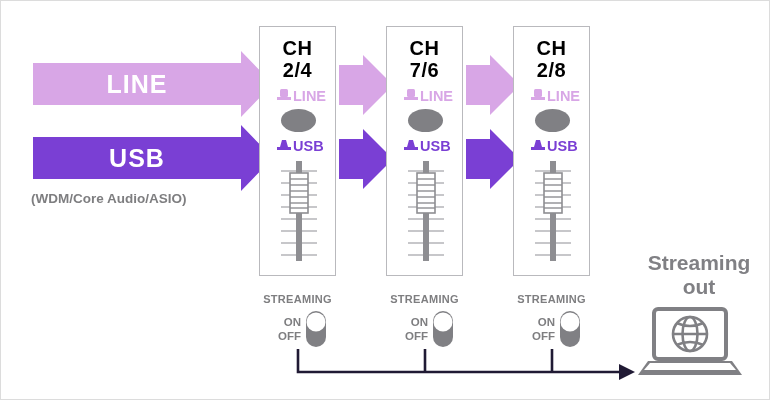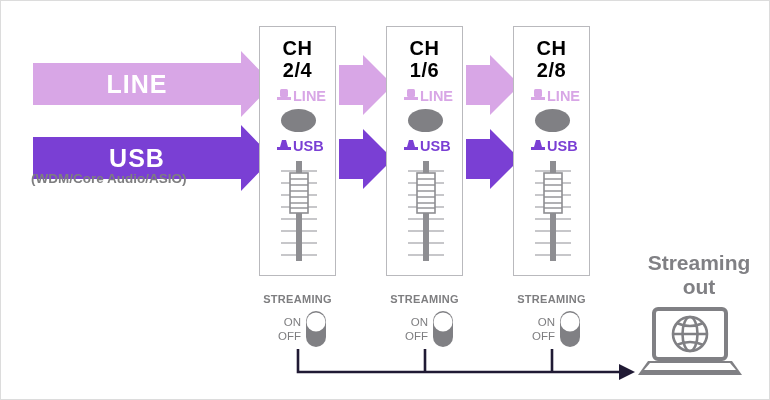--- a/index.html
+++ b/index.html
@@ -77,21 +77,21 @@
     width: 100%;
     text-align: center;
     color: #7e7e80;
     font-weight: bold;
     font-size: 11px;
     letter-spacing: .3px;
   }
   .onoff {
     position: absolute;
     color: #7e7e80;
-    font-weight: normal;
+    font-weight: bold;
     font-size: 11.5px;
     text-align: right;
     line-height: 1.25;
   }
 
   
   .stream-out-text {
     position: absolute;
     color: #808084;
     font-weight: bold;
@@ -114,21 +114,21 @@
 
     <polygon points="338,64 362,64 362,54 392,84 362,114 362,104 338,104" fill="#d8a6e6"></polygon>
     <polygon points="465,64 489,64 489,54 519,84 489,114 489,104 465,104" fill="#d8a6e6"></polygon>
 
     <polygon points="338,138 362,138 362,128 392,158 362,188 362,178 338,178" fill="#7a3fd4"></polygon>
     <polygon points="465,138 489,138 489,128 519,158 489,188 489,178 465,178" fill="#7a3fd4"></polygon>
   </svg>
 
   <div class="src-label" style="left:32px; top:71px; width:208px;">LINE</div>
   <div class="src-label" style="left:32px; top:145px; width:208px;">USB</div>
-  <div class="sub-note" style="left:30px; top:170px;">(WDM/Core Audio/ASIO)</div>
+  <div class="sub-note" style="left:30px; top:190px;">(WDM/Core Audio/ASIO)</div>
 
   <div class="panel" style="left:258px; top:25px; width:77px; height:250px;">
     <div class="ch-title" style="top:10px;">
       <span>CH</span><br>
       <span>2/4</span>
     </div>
 
     <svg class="abs" style="left:17px; top:62px;" width="14" height="13">
       <rect x="3" y="0" width="8" height="8" rx="1.5" fill="#d8a6e6"></rect>
       <rect x="0" y="8" width="14" height="3" fill="#d8a6e6"></rect>
@@ -173,21 +173,21 @@
     <span>OFF</span>
   </div>
   <svg class="abs" style="left:303px; top:310px;" width="24" height="36">
     <rect x="2" y="0" width="20" height="36" rx="10" fill="#808084"></rect>
     <circle cx="12" cy="11" r="9.5" fill="#ffffff"></circle>
   </svg>
 
   <div class="panel" style="left:385px; top:25px; width:77px; height:250px;">
     <div class="ch-title" style="top:10px;">
       <span>CH</span><br>
-      <span>1/6</span>
+      <span>7/6</span>
     </div>
 
     <svg class="abs" style="left:17px; top:62px;" width="14" height="13">
       <rect x="3" y="0" width="8" height="8" rx="1.5" fill="#d8a6e6"></rect>
       <rect x="0" y="8" width="14" height="3" fill="#d8a6e6"></rect>
     </svg>
     <div class="sel-label sel-line" style="left:33px; top:62px;">LINE</div>
 
     <div class="knob" style="left:21px; top:82px; width:35px; height:23px;"></div>
 

